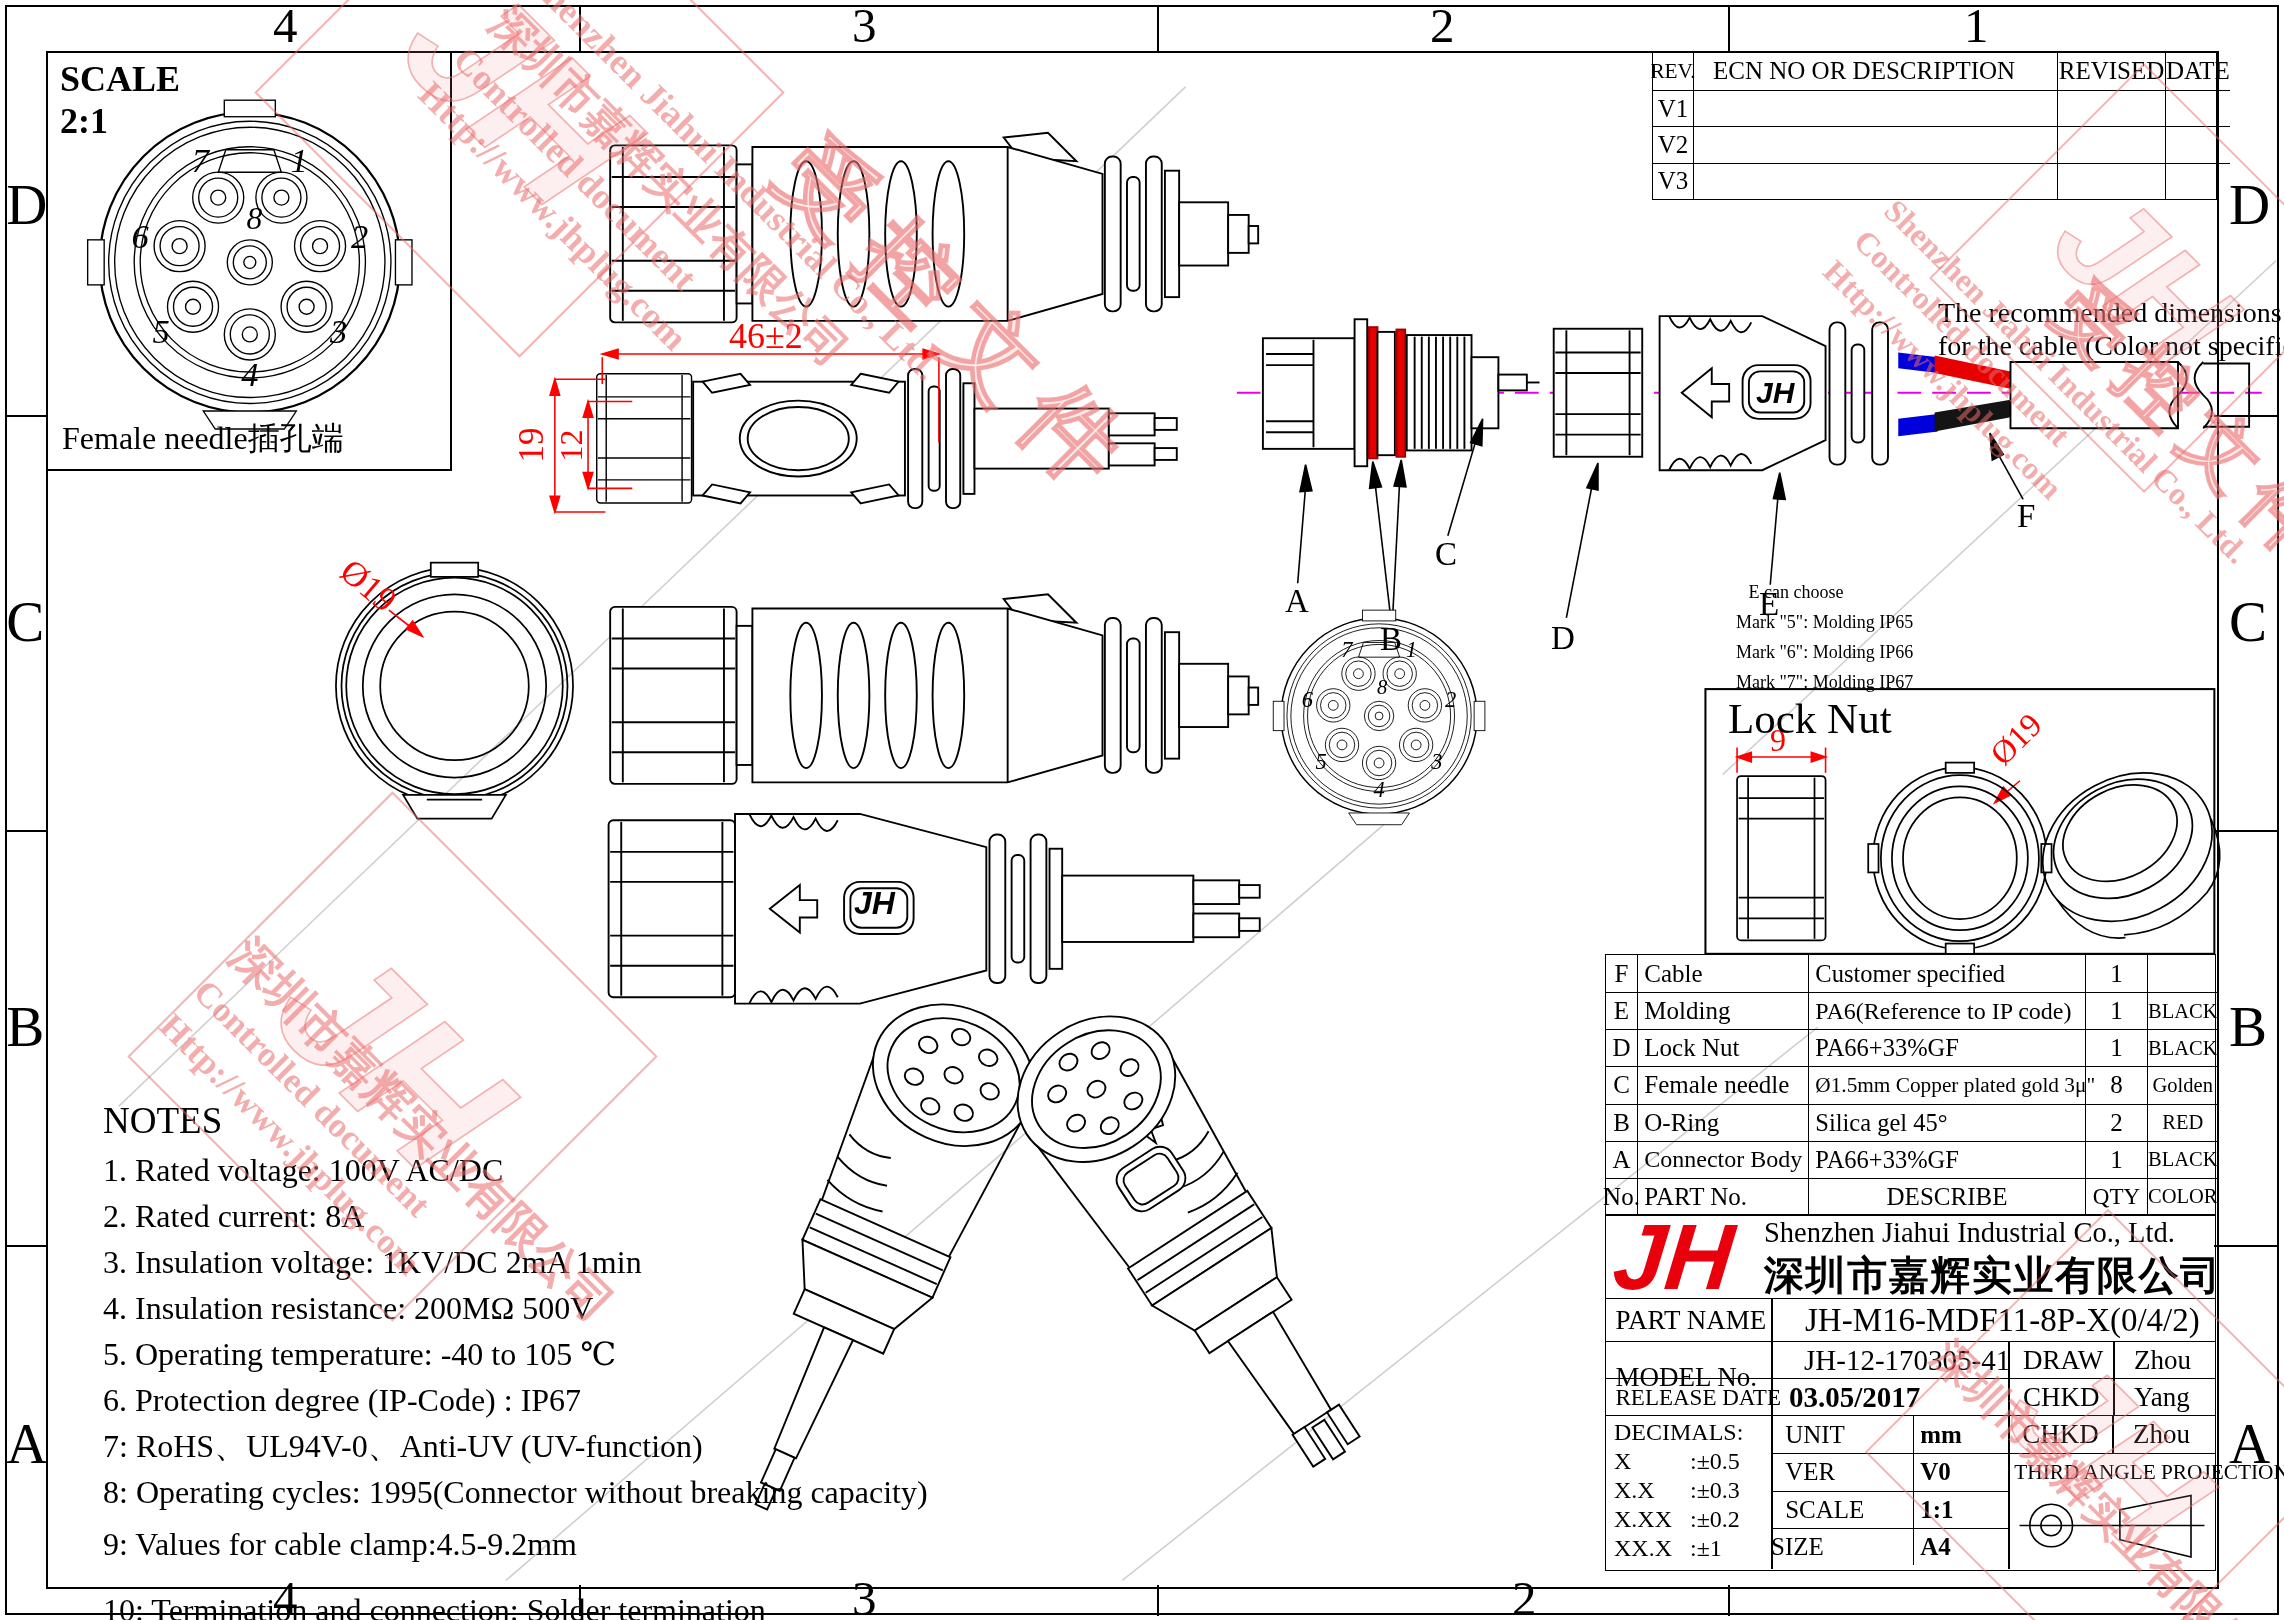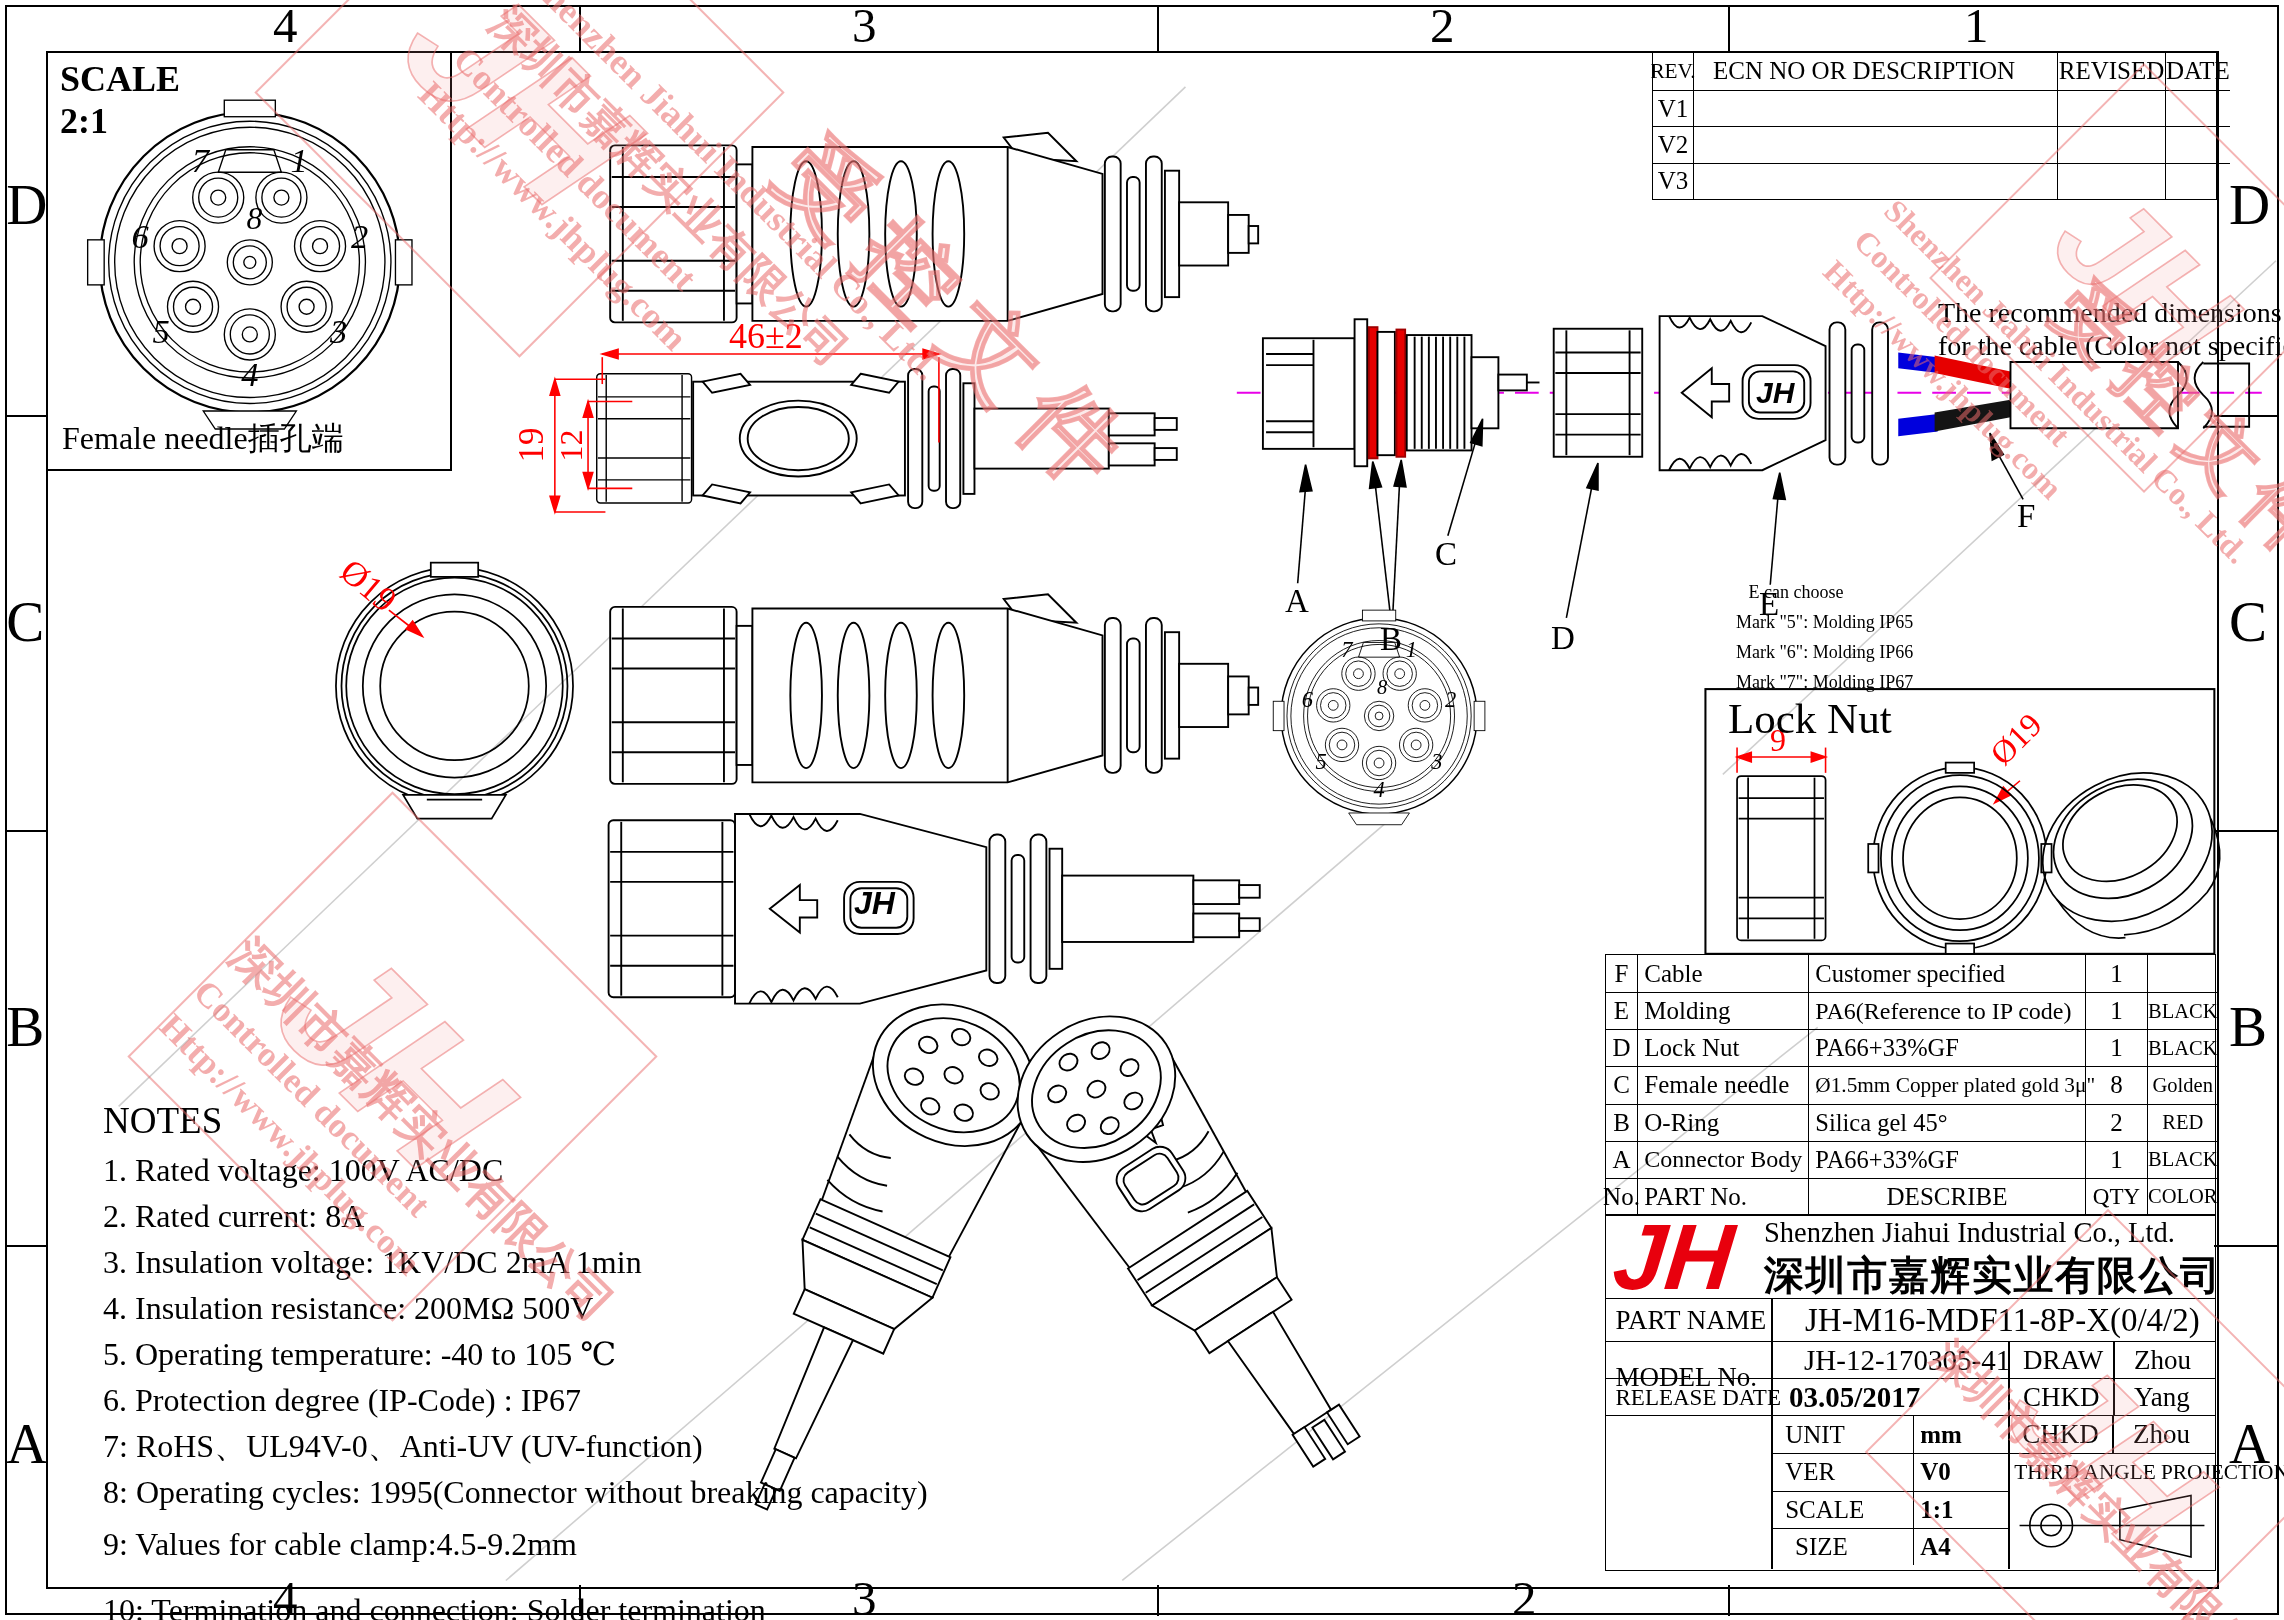--- a/index.html
+++ b/index.html
@@ -598,28 +598,35 @@
         <div class="vline" style="left:402px;"></div>
         <div class="vline" style="left:507px;"></div>
       <span class="abs" style="left:9.5px;top:6.3px;font-size:23px;">RELEASE DATE</span>
       <span class="abs" style="left:183px;top:1.6px;font-size:29px;font-weight:bold;">03.05/2017</span>
       <span class="abs" style="left:417px;top:3.2px;font-size:27px;">CHKD</span>
       <span class="abs" style="left:528px;top:3.2px;font-size:27px;">Yang</span>
     </div>
     <div style="position:relative;height:153px;">
       <div class="vline" style="left:165px;"></div>
         <div class="vline" style="left:402px;"></div>
+      <div class="abs" style="left:8px;top:1.6px;font-size:24px;line-height:29px;">
+        <div>DECIMALS:</div>
+        <div><span style="display:inline-block;width:76px;">X</span><span>:±0.5</span></div>
+        <div><span style="display:inline-block;width:76px;">X.X</span><span>:±0.3</span></div>
+        <div><span style="display:inline-block;width:76px;">X.XX</span><span>:±0.2</span></div>
+        <div><span style="display:inline-block;width:76px;">XX.X</span><span>:±1</span></div>
+      </div>
       <div class="grid" style="left:165px;top:0;width:237px;height:149px;border:none;grid-template-columns:142px auto;grid-template-rows:repeat(4,1fr);font-size:27px;">
         <div class="cell nl nt" style="padding-left:14.2px;">UNIT</div>
         <div class="cell nt" style="font-weight:bold;">mm</div>
         <div class="cell nl" style="padding-left:14.2px;">VER</div>
         <div class="cell" style="font-weight:bold;">V0</div>
         <div class="cell nl" style="padding-left:14.2px;">SCALE</div>
         <div class="cell" style="font-weight:bold;">1:1</div>
-        <div class="cell nl" style="padding-left:24px;">SIZE</div>
+        <div class="cell nl" style="padding-left:0;">SIZE</div>
         <div class="cell" style="font-weight:bold;">A4</div>
       </div>
       <div style="position:absolute;left:402px;top:0;right:0;height:149px;">
         <div style="position:relative;height:37px;border-bottom:1.6px solid #000;">
           <div class="vline" style="left:104px;"></div>
           <span class="abs" style="left:14.2px;top:3.2px;font-size:27px;">CHKD</span>
           <span class="abs" style="left:125px;top:3.2px;font-size:27px;">Zhou</span>
         </div>
         <span class="abs" style="left:6.3px;top:44px;font-size:21.3px;">THIRD ANGLE PROJECTION</span>
         <svg width="198" height="79" viewBox="0 0 250 100" style="position:absolute;left:4.7px;top:70px;">

